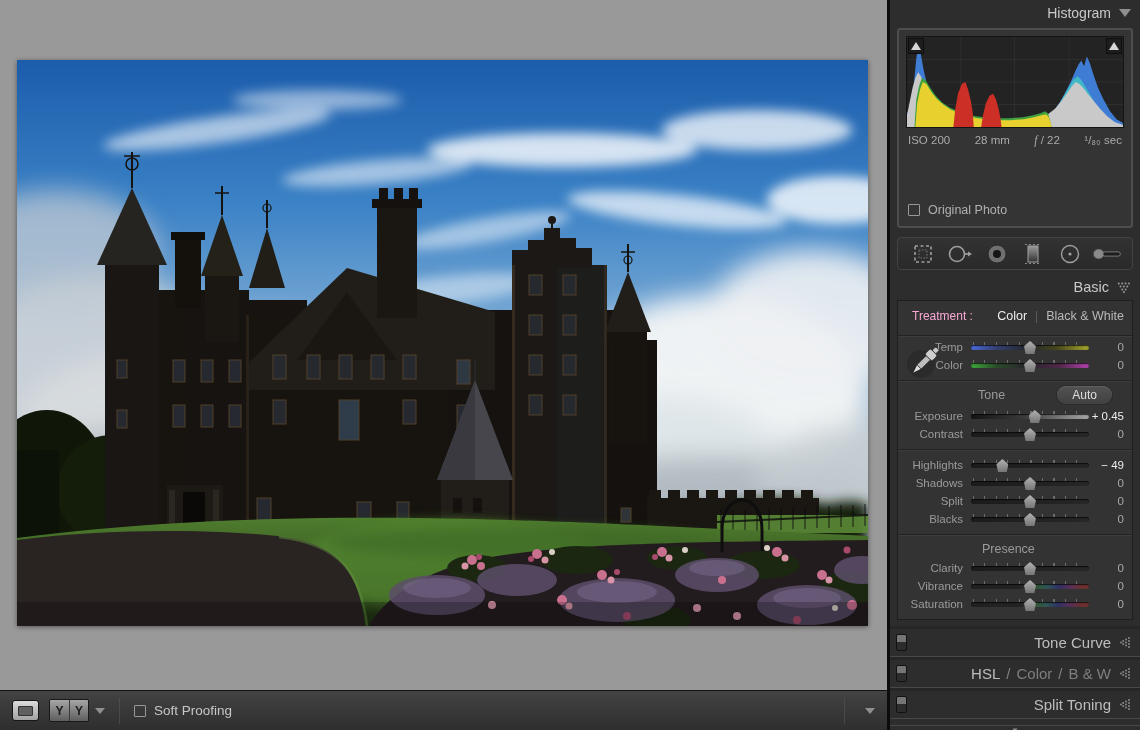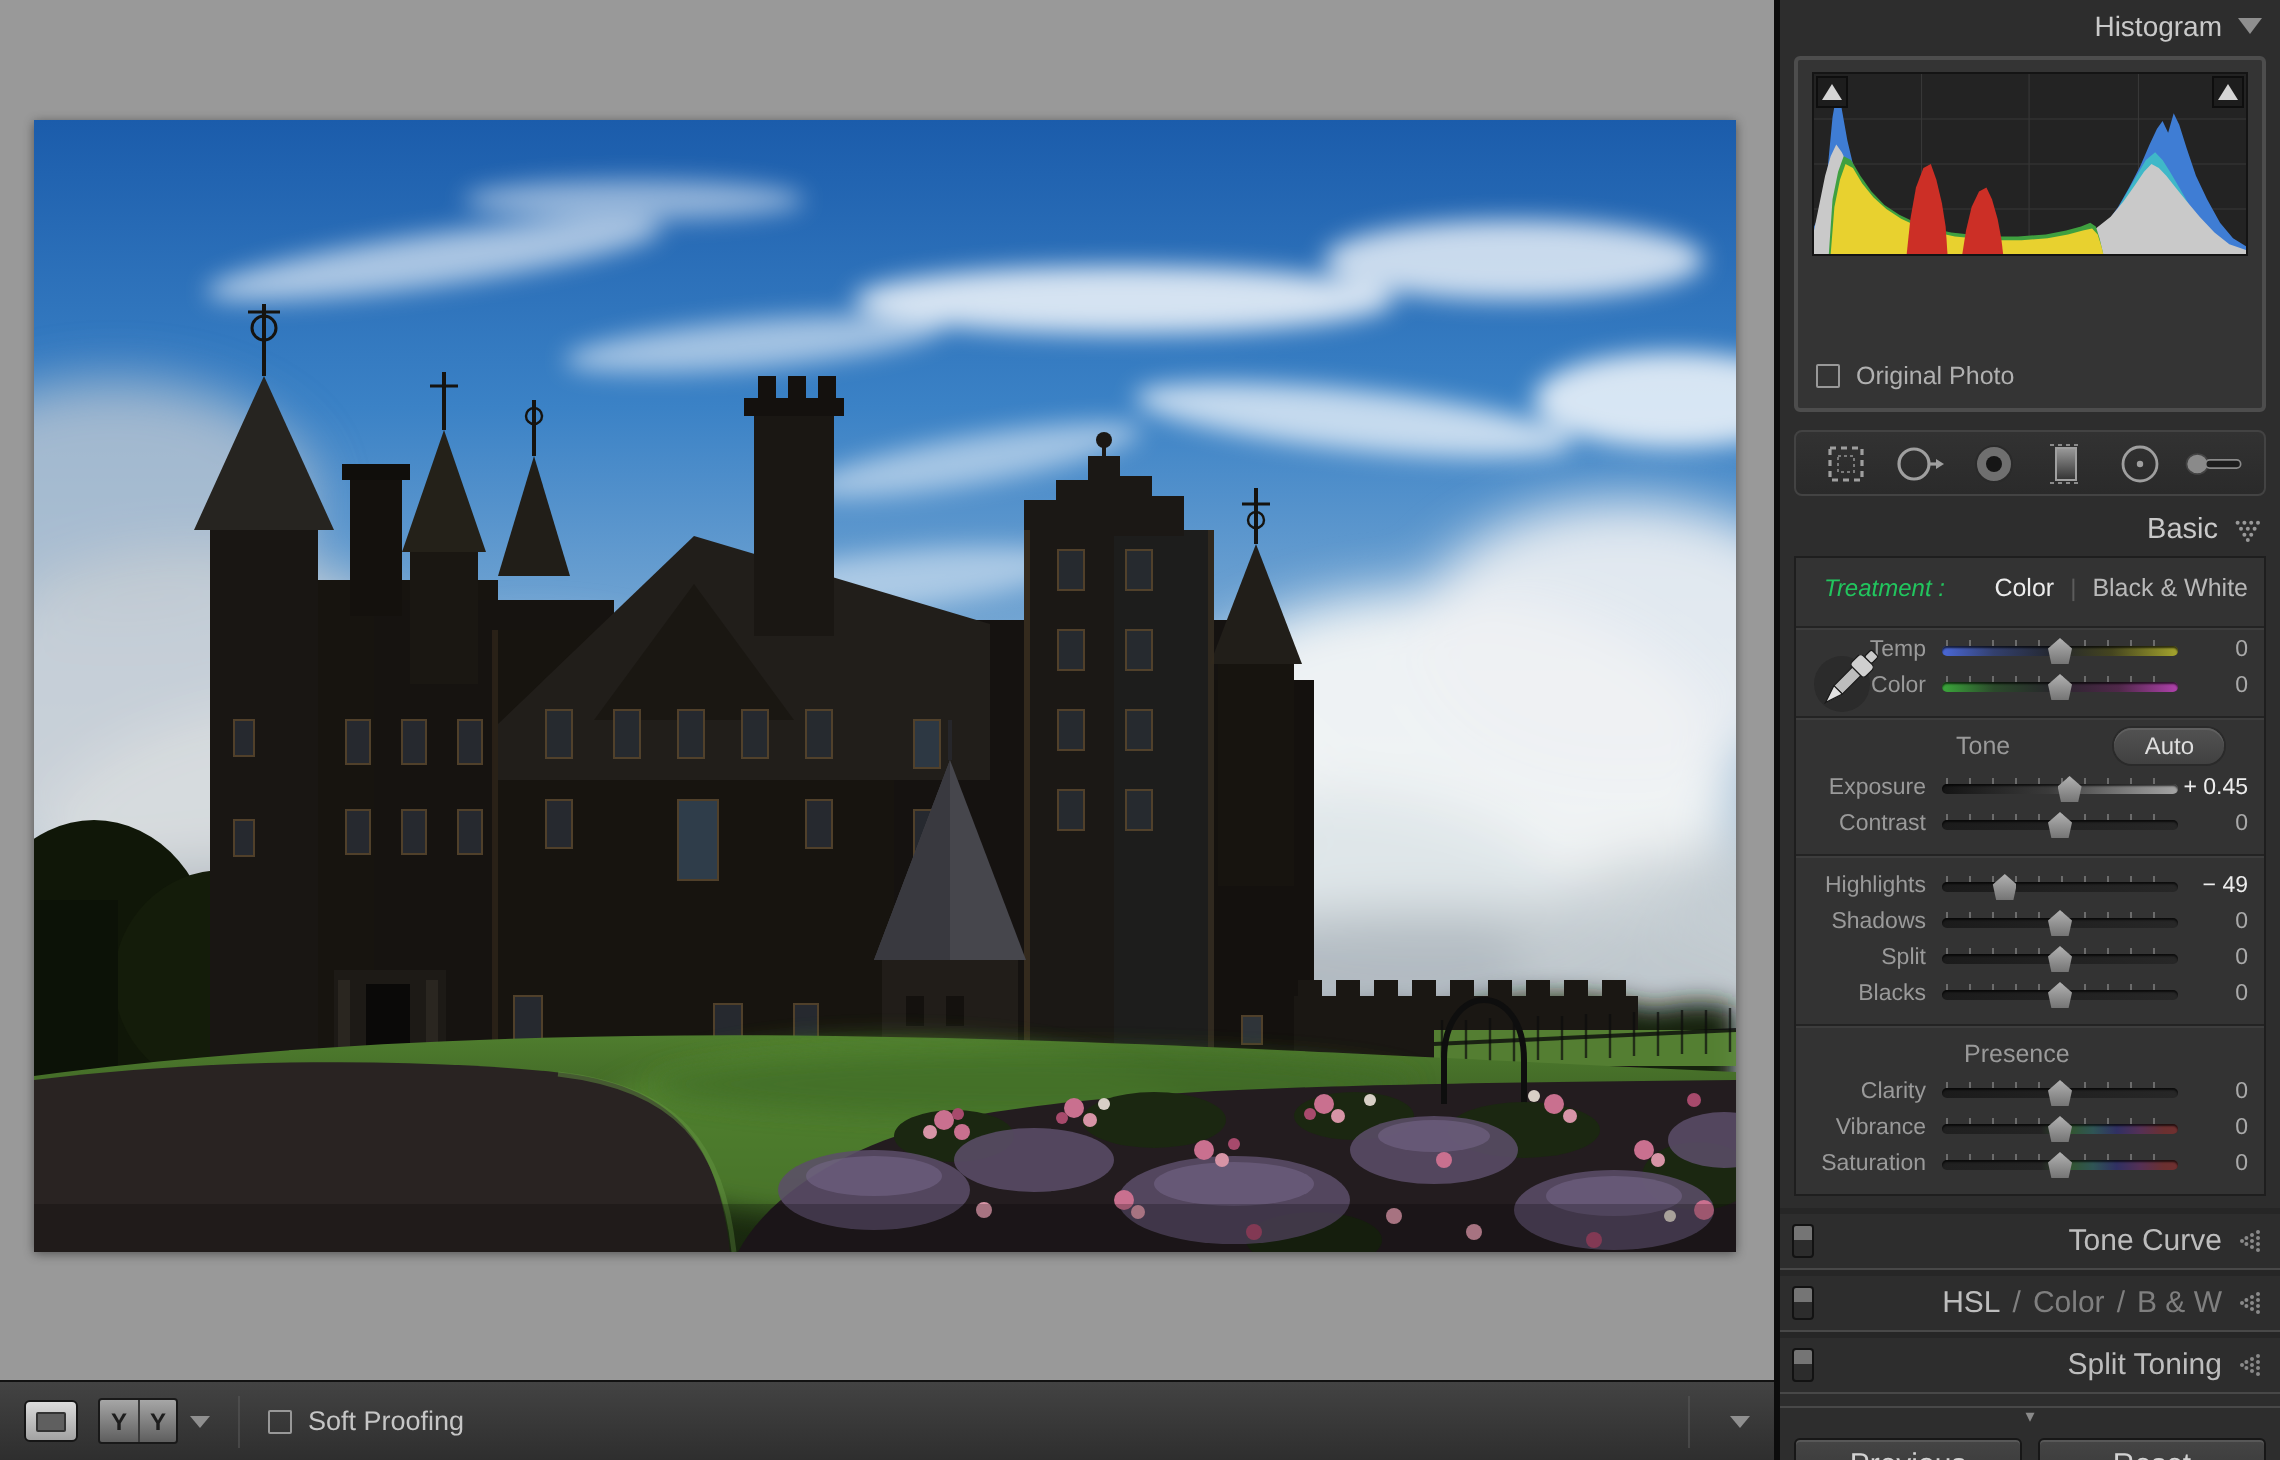--- a/index.html
+++ b/index.html
@@ -61,21 +61,21 @@
 
   .toolstrip { margin:9px 7px 4px 7px; height:33px; border:1px solid #434343; border-radius:4px;
                background:linear-gradient(#323232,#2a2a2a); display:flex; align-items:center;
                justify-content:space-between; padding:0 10px; }
   .tool { width:30px; height:26px; display:flex; align-items:center; justify-content:center; }
 
   .basicbox { margin:0 7px; border:1px solid #1e1e1e; background:#333333; }
   .sect { padding:2px 0 6px 0; }
   .sect + .sect { border-top:1px solid #232323; box-shadow:inset 0 1px 0 #3d3d3d; }
   .trow { height:26px; display:flex; align-items:center; padding:0 8px 0 14px; font-size:12px; }
-  .t-label { color:#22c55e;font-style:italic; }
+  .t-label { color:#f9a8d4; }
   .t-color { margin-left:auto; color:#ececec; font-size:12.5px; }
   .t-pipe { color:#5c5c5c; margin:0 8px; }
   .t-bw { color:#b9b9b9; font-size:12.5px; }
 
   .wbsect { position:relative; }
   .dropper { position:absolute; left:8px; top:6px; }
   .wbrow { height:26px; display:flex; align-items:center; padding-left:116px; padding-right:24px;
            font-size:12px; }
   .wbrow .wb-underline { position:absolute; left:74px; right:8px; top:30px; height:1px; background:#3e3e3e; }
   .wb-label { color:#9a9a9a; }
@@ -436,20 +436,26 @@
           <path d="M50 92 L52 74 L55 58 L59 48 L63 46 L66 54 L69 66 L71 78 L72 92 Z" fill="#cc2f26"></path>
           <path d="M80 92 L82 80 L85 68 L89 60 L93 58 L96 64 L99 74 L101 84 L102 92 Z" fill="#cc2f26"></path>
         </svg>
         <div class="clipbtn left">
           <div class="clip-tri"></div>
         </div>
         <div class="clipbtn right">
           <div class="clip-tri"></div>
         </div>
       </div>
+      <div class="exif">
+        <span>ISO 200</span>
+        <span>28 mm</span>
+        <span class="ap">f / 22</span>
+        <span>¹/₈₀ sec</span>
+      </div>
       <div class="origrow">
         <div class="checkbox"></div>
         <span>Original Photo</span>
       </div>
     </div>
 
     <div class="toolstrip">
       <div class="tool">
         <svg width="24" height="24" viewBox="0 0 24 24">
           <rect x="4" y="4" width="16" height="16" fill="none" stroke="#9f9f9f" stroke-width="1.6" stroke-dasharray="3 2.5"></rect>

